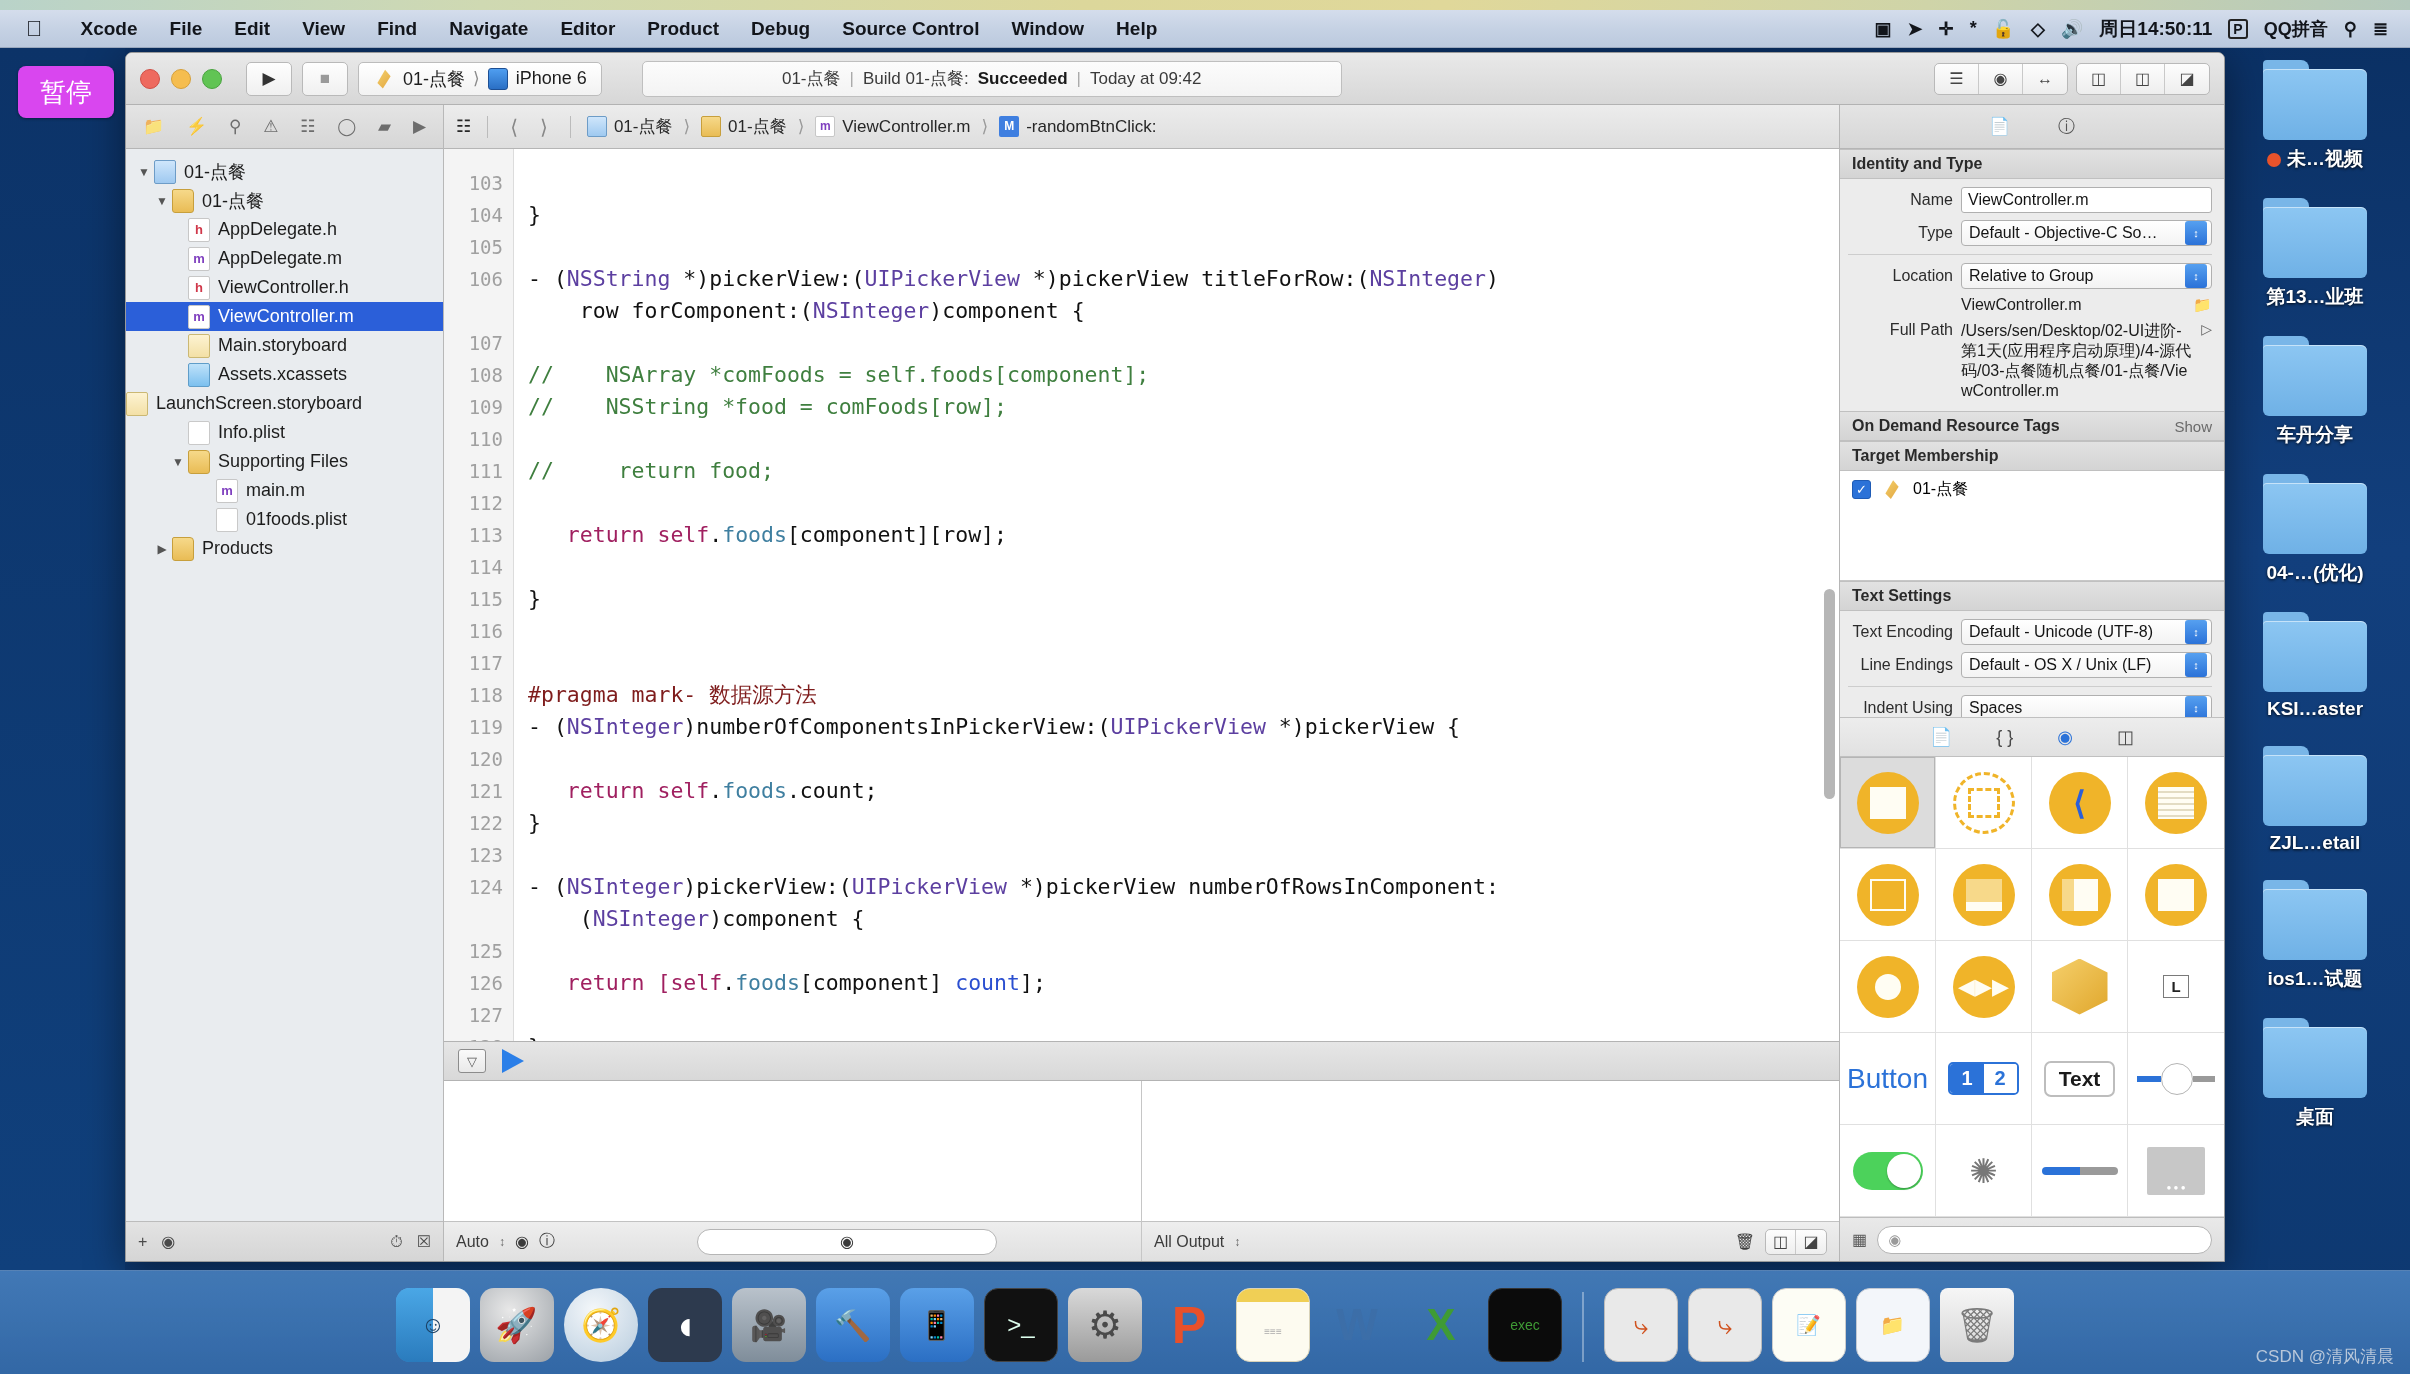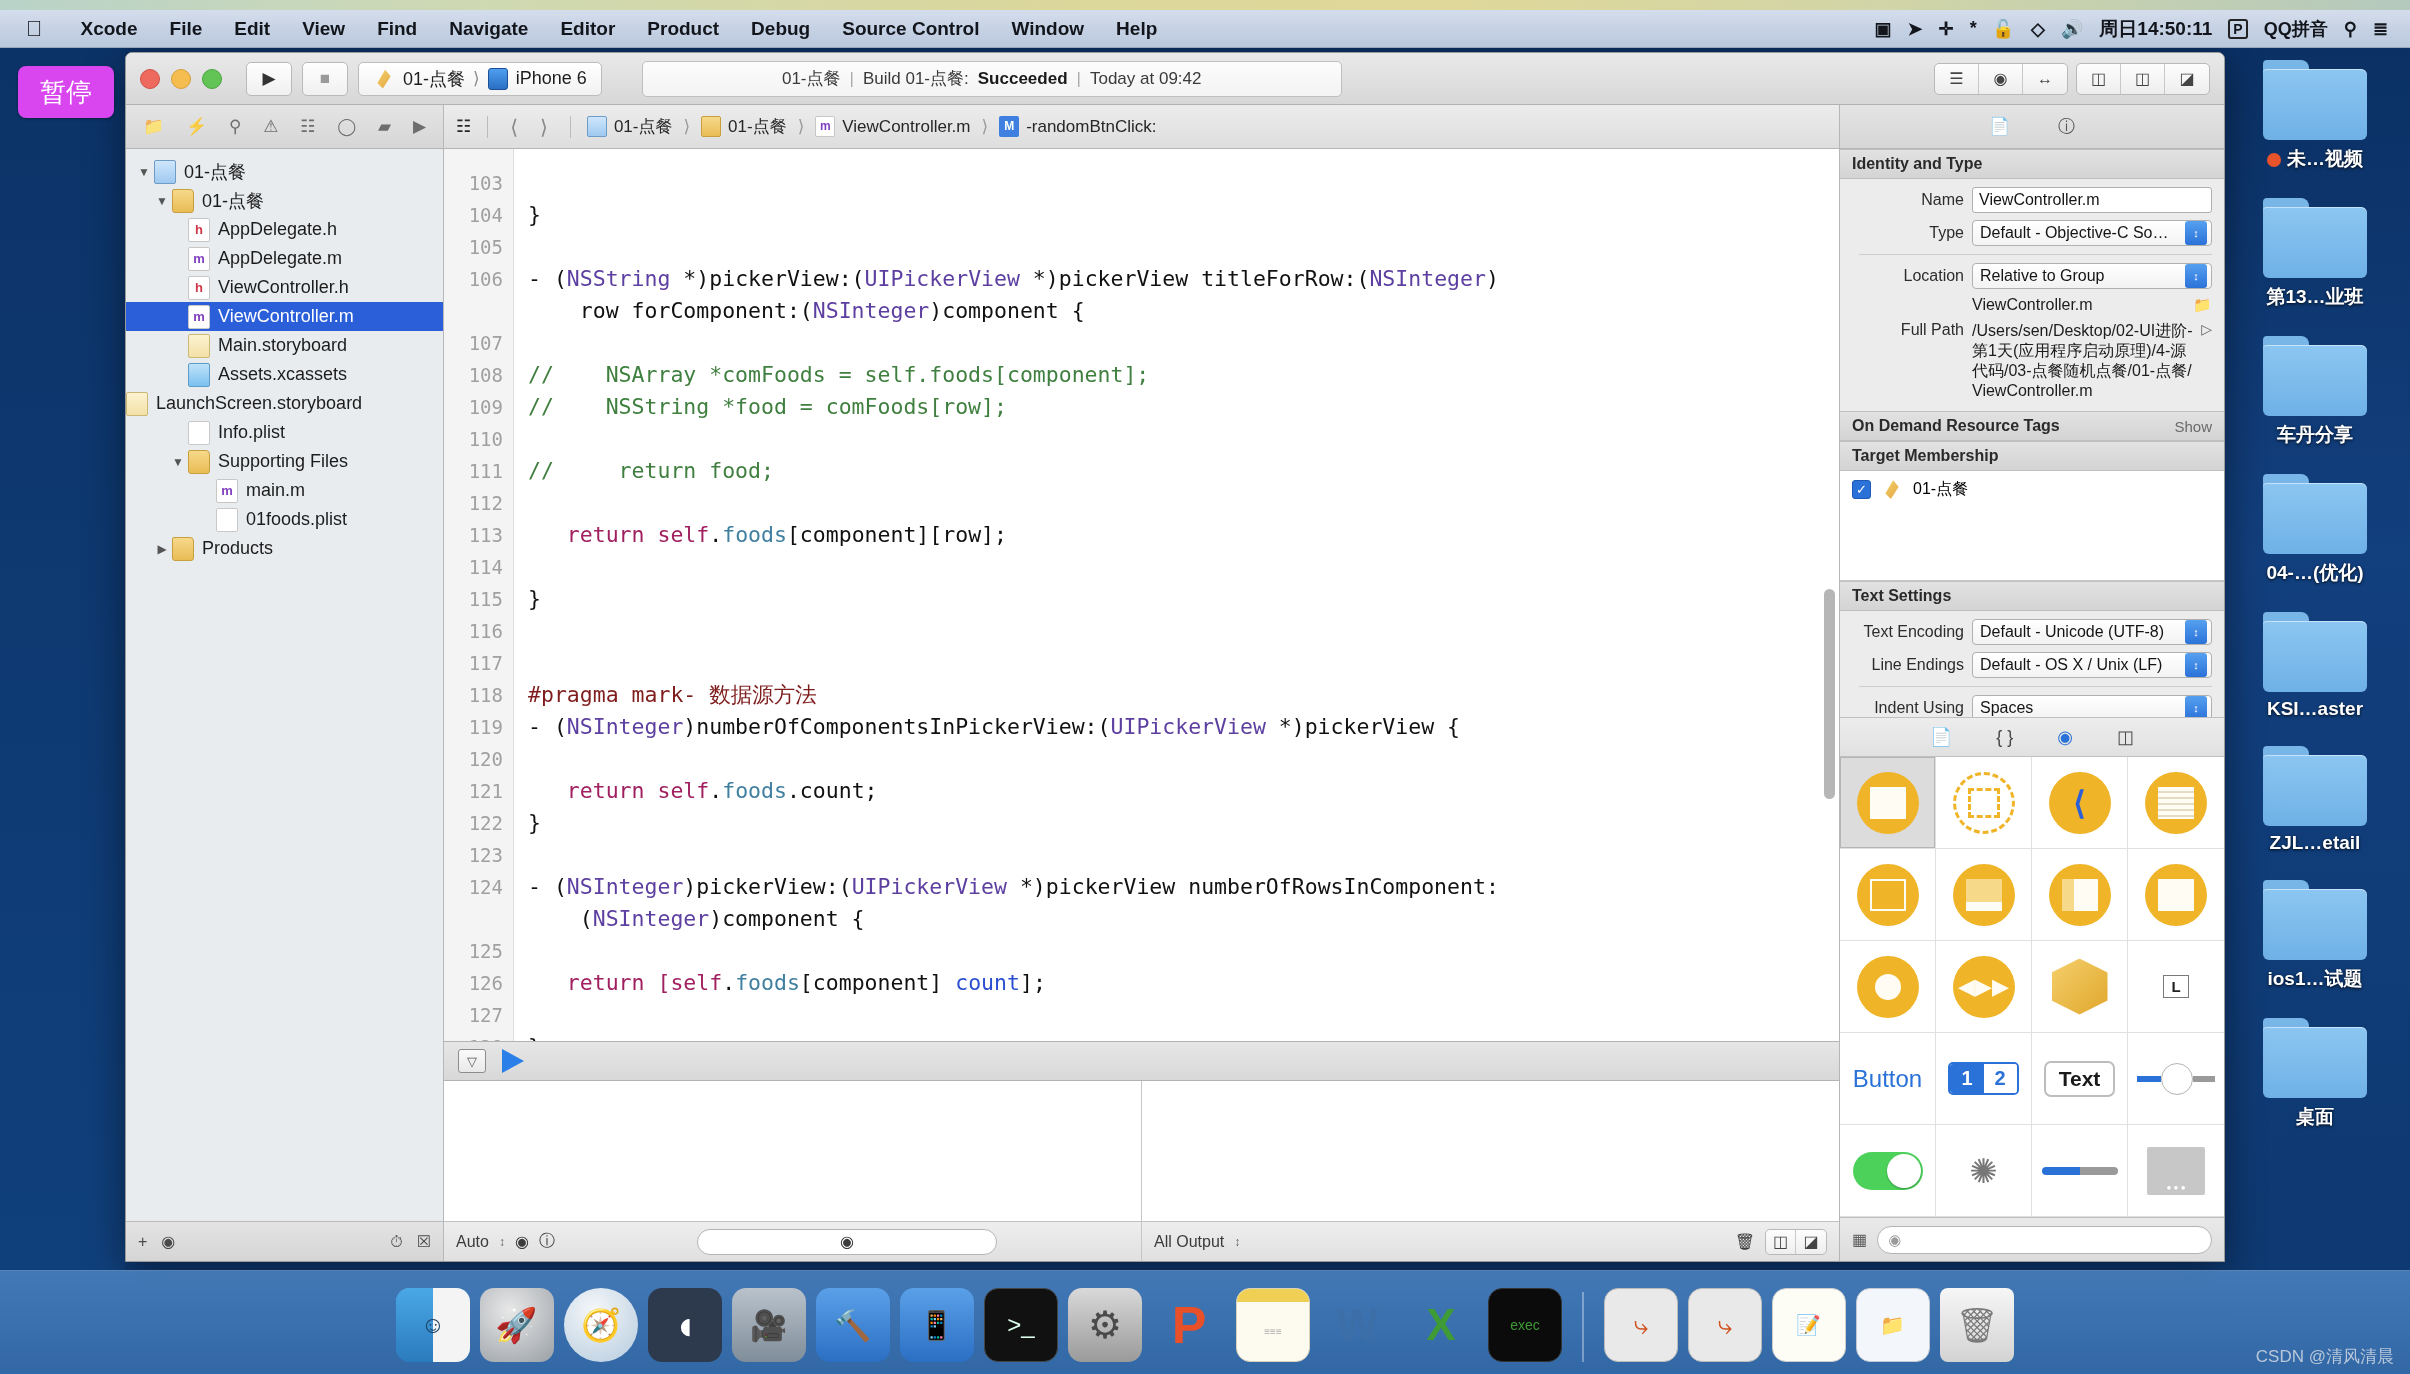--- a/index.html
+++ b/index.html
@@ -240,21 +240,21 @@
     font-size:17px;color:#555;
   }
   #insp-scroll{flex:1;overflow:hidden;}
   .sec-hd{
     background:linear-gradient(180deg,#e2e2e2,#d4d4d4);
     border-top:1px solid #c0c0c0;border-bottom:1px solid #c0c0c0;
     padding:5px 12px;font-size:16px;font-weight:bold;color:#2a2a2a;
     display:flex;align-items:center;
   }
   .sec-hd .show{margin-left:auto;font-weight:normal;color:#6a6a6a;font-size:15px;}
-  .frm{padding:8px 12px 10px 19px;background:#ececec;}
+  .frm{padding:8px 12px 10px 8px;background:#ececec;}
   .frow{display:flex;align-items:center;margin-bottom:7px;gap:8px;}
   .flabel{width:105px;text-align:right;font-size:16px;color:#2c2c2c;flex:0 0 105px;}
   .ftext{
     flex:1;height:26px;background:#fff;border:1px solid #b0b0b0;border-radius:3px;
     font-size:16px;color:#141414;display:flex;align-items:center;padding:0 6px;overflow:hidden;white-space:nowrap;
   }
   .fpop{
     flex:1;height:26px;background:linear-gradient(180deg,#fff,#f3f3f3);
     border:1px solid #b0b0b0;border-radius:4px;display:flex;align-items:center;
     font-size:16px;color:#141414;padding:0 4px 0 7px;position:relative;overflow:hidden;white-space:nowrap;
@@ -285,21 +285,21 @@
     display:flex;align-items:center;justify-content:center;background:#fff;
   }
   .lcell:nth-child(4n){border-right:none;}
   .lcell.sel{background:#dcdcdc;box-shadow:inset 0 0 0 1px #b5b5b5;}
   .yc{width:62px;height:62px;border-radius:50%;background:#f0b429;
      display:flex;align-items:center;justify-content:center;position:relative;}
   .yc .inner{width:36px;height:32px;background:#fffdf3;}
   .dashc{width:62px;height:62px;border-radius:50%;border:3px dashed #f0b429;
      display:flex;align-items:center;justify-content:center;}
   .dashc .inner{width:32px;height:30px;border:3px dashed #f0b429;}
-  .libbtn{font-size:24px;color:#2b72d8;}
+  .libbtn{font-size:28px;color:#2b72d8;}
   .seg12{display:flex;border:2px solid #2b72d8;border-radius:5px;overflow:hidden;font-size:20px;}
   .seg12 .a{background:#2b72d8;color:#fff;padding:3px 11px;font-weight:bold;}
   .seg12 .b{background:#fff;color:#2b72d8;padding:3px 11px;font-weight:bold;}
   .textbox{border:2px solid #bdbdbd;border-radius:7px;padding:4px 13px;font-size:21px;font-weight:bold;color:#1a1a1a;}
   .slider{display:flex;align-items:center;}
   .slider .lft{width:24px;height:6px;background:#2b72d8;}
   .slider .knb{width:32px;height:32px;border-radius:50%;background:#fff;border:1px solid #b5b5b5;}
   .slider .rgt{width:22px;height:6px;background:#9a9a9a;}
   .switchg{width:70px;height:38px;border-radius:19px;background:#4cd25b;position:relative;}
   .switchg:after{content:"";position:absolute;right:2px;top:2px;width:34px;height:34px;border-radius:50%;background:#fff;box-shadow:0 1px 2px rgba(0,0,0,.3);}

